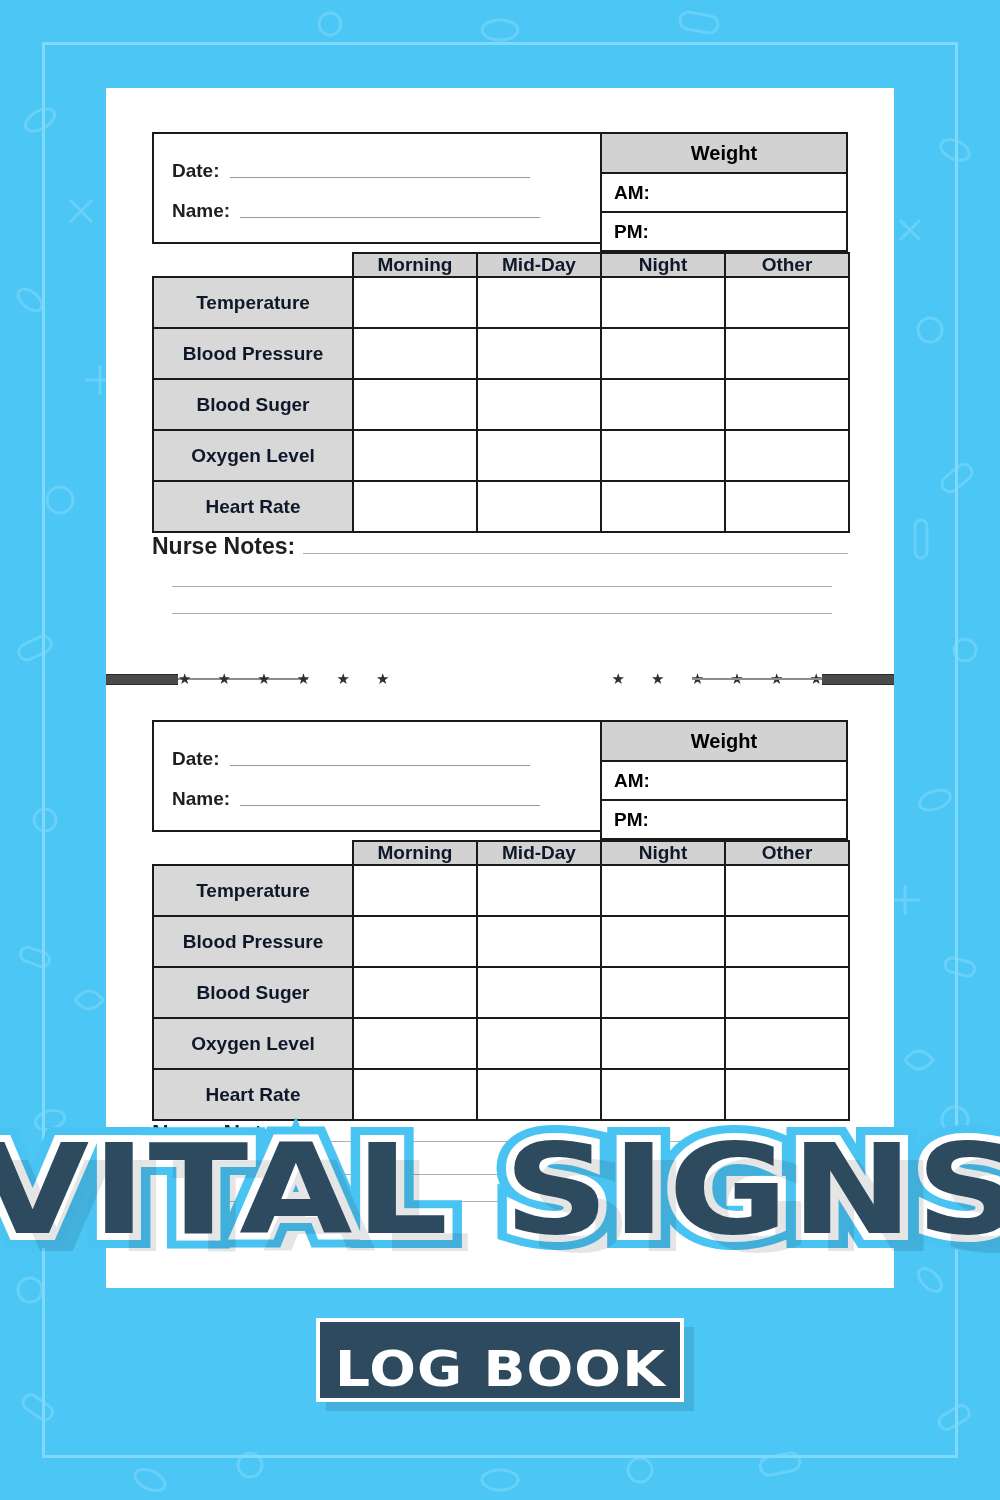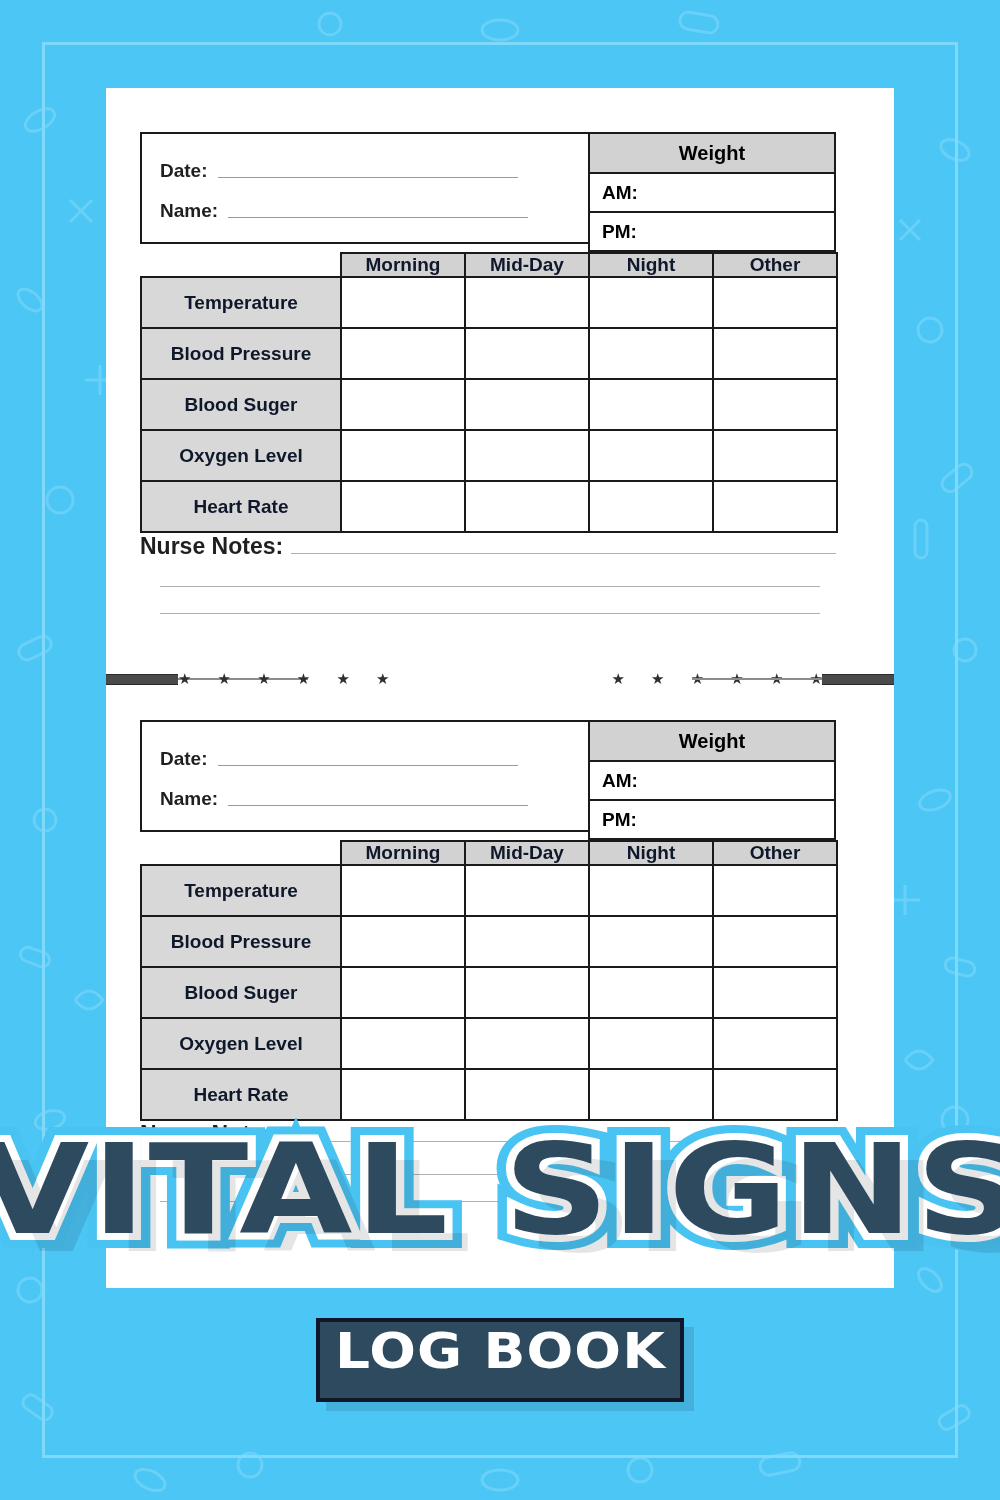--- a/index.html
+++ b/index.html
@@ -41,21 +41,21 @@
     left: 106px;
     top: 88px;
     width: 788px;
     height: 1200px;
     background: #ffffff;
   }
 
   
   .form-block {
     position: absolute;
-    left: 34px;
+    left: 46px;
     width: 696px;
   }
 
   table.vt {
     border-collapse: collapse;
     table-layout: fixed;
     width: 696px;
   }
   table.vt td, table.vt th {
     border: 2px solid #1a1a1a;
@@ -245,25 +245,25 @@
     transform: scaleX(1.18);
   }
 
   .subtitle-box {
     position: absolute;
     left: 316px;
     top: 1318px;
     width: 368px;
     height: 84px;
     background: #2e4a5f;
-    border: 4px solid #0f172a;
+    border: 4px solid #ffffff;
     box-sizing: border-box;
     box-shadow: 10px 9px 0 rgba(0,0,0,0.10);
     display: flex;
-    align-items: flex-start;
+    align-items: flex-end;
     justify-content: center;
   }
   .subtitle-box span {
     font-family: "DejaVu Sans", sans-serif;
     font-weight: bold;
     font-size: 50px;
     color: #ffffff;
     letter-spacing: 1px;
     transform: scaleX(1.1);
     display: inline-block;

